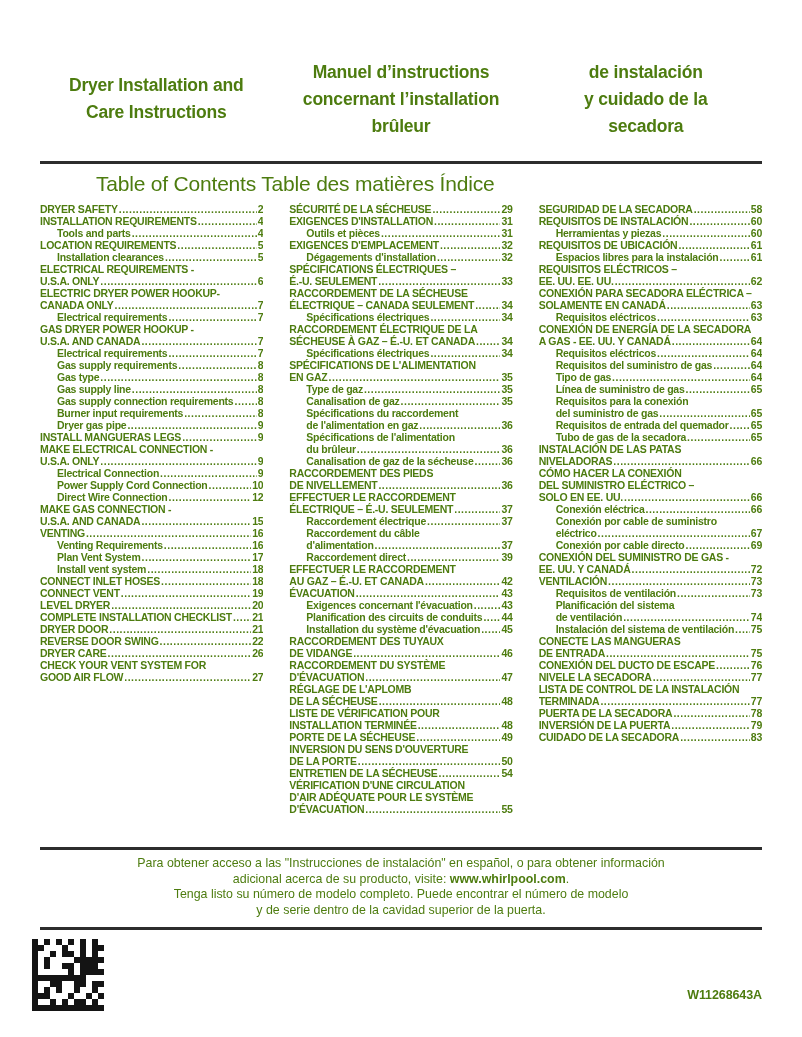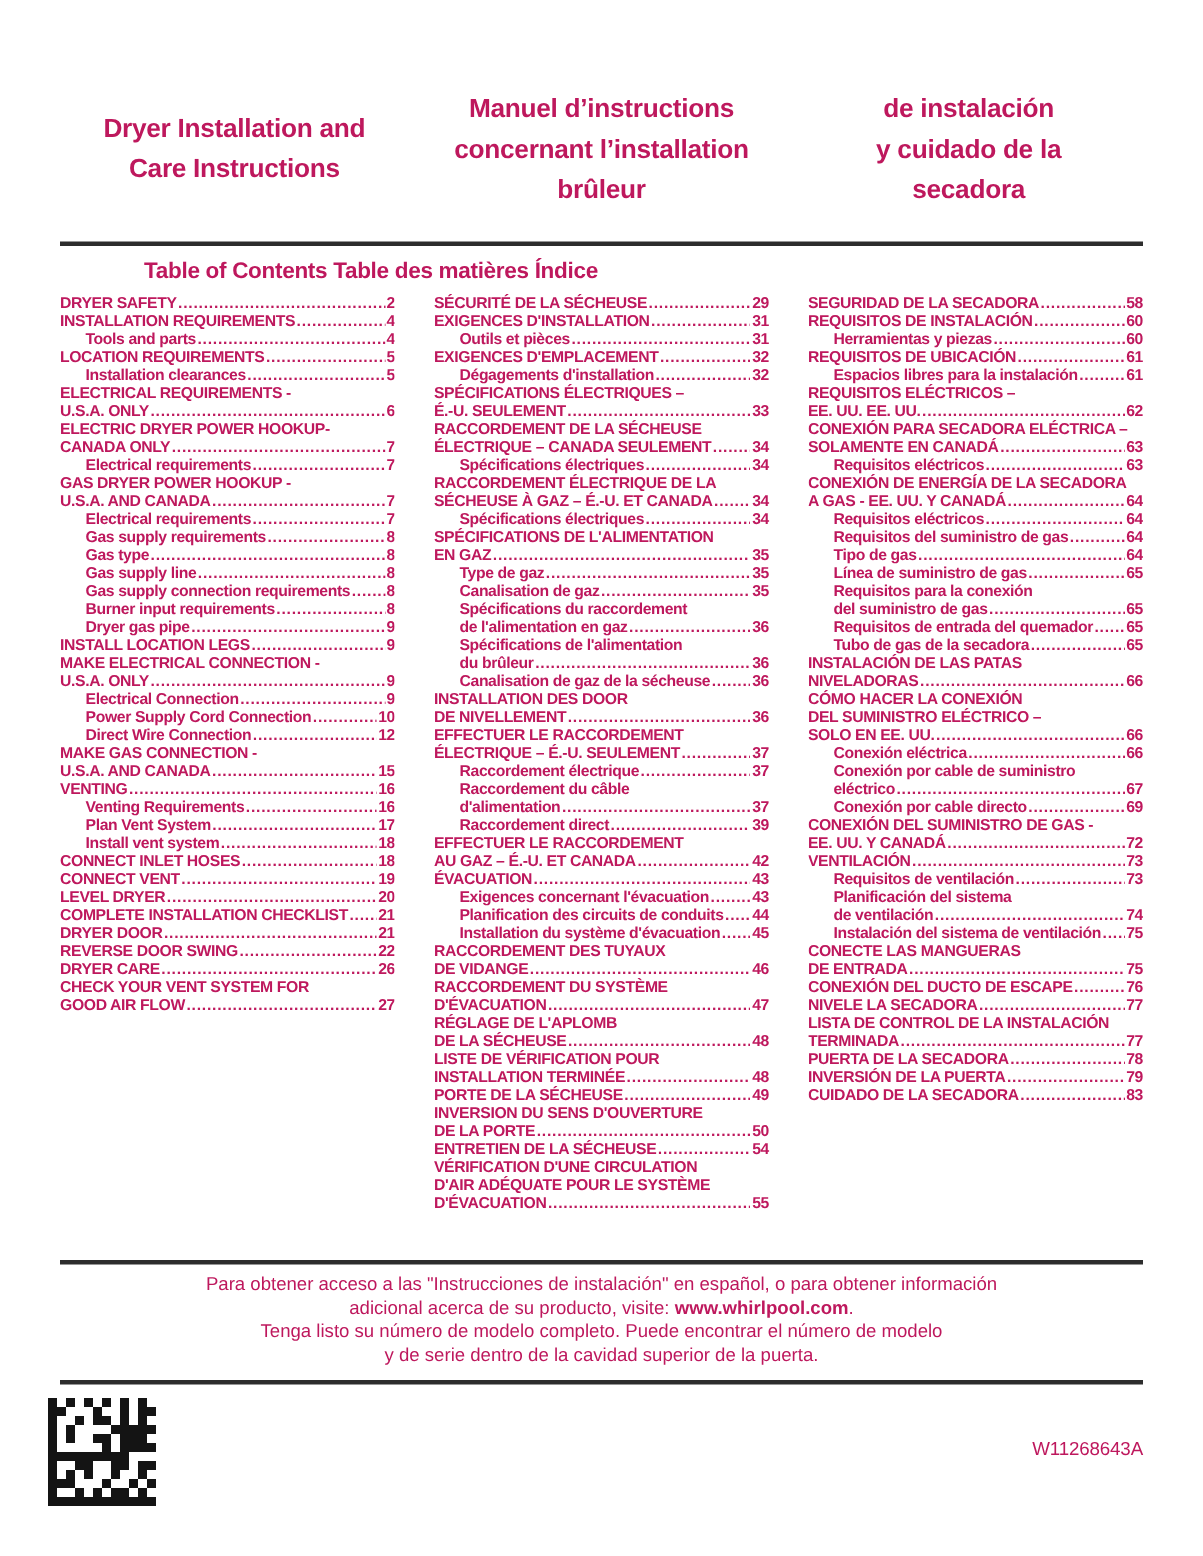--- a/index.html
+++ b/index.html
@@ -2,21 +2,21 @@
 <html><head>
 <meta charset="utf-8">
 <style>
   html,body { margin:0; padding:0; background:#fff; }
   .page {
     position:relative;
     width:802px; height:1037px;
     margin:0; box-sizing:border-box;
     padding:0 40px;
     background:#fff;
-    color:#be185d;
+    color:#4d7c0f;
     font-family:"Liberation Sans", sans-serif;
     overflow:hidden;
   }
   
   .titles {
     display:grid;
     grid-template-columns:1fr 1.02fr 1fr;
     column-gap:10px;
     align-items:center;
     height:118px;
@@ -30,22 +30,22 @@
     letter-spacing:-0.2px;
   }
   
   .rule { border:0; height:3px; background:#2d2d2d; margin:0; }
   .rule-1 { margin-top:3px; }
   .rule-2 { margin-top:32px; }
   .rule-3 { margin-top:0; }
   
   .toc-title {
     margin:8px 0 7px 56px;
-    font-size:15px;
-    font-weight:bold;
+    font-size:21px;
+    font-weight:normal;
     letter-spacing:-0.2px;
   }
   .toc-grid {
     display:grid;
     grid-template-columns:repeat(3,1fr);
     column-gap:17px;
     align-items:start;
     gap:26px;
   }
   .toc-col { min-width:0; }
@@ -91,23 +91,23 @@
   }
   .barcode {
     display:grid;
     grid-template-columns:repeat(12,6px);
     grid-auto-rows:6px;
     margin-left:-8px;
   }
   .bcell { background:#fff; }
   .bcell.on { background:#141414; }
   .part-number {
-    margin-top:27px;
+    margin-top:49px;
     font-size:12.5px;
-    font-weight:normal;
+    font-weight:bold;
     letter-spacing:-0.1px;
   }
 </style>
 </head>
 <body>
 
 <div class="page">
 
   <header class="titles">
     <div class="title-block">
@@ -218,21 +218,21 @@
     <span class="toc-label">Burner input requirements</span>
     <span class="toc-dots"></span>
     <span class="toc-page">8</span>
   </div>
         <div class="toc-row indent">
     <span class="toc-label">Dryer gas pipe</span>
     <span class="toc-dots"></span>
     <span class="toc-page">9</span>
   </div>
         <div class="toc-row">
-    <span class="toc-label">INSTALL LOCATION LEGS</span>
+    <span class="toc-label">INSTALL MANGUERAS LEGS</span>
     <span class="toc-dots"></span>
     <span class="toc-page">9</span>
   </div>
         <div class="toc-row nopage">
     <span class="toc-label">MAKE ELECTRICAL CONNECTION -</span>
 
   </div>
         <div class="toc-row">
     <span class="toc-label">U.S.A. ONLY</span>
     <span class="toc-dots"></span>
@@ -426,21 +426,21 @@
     <span class="toc-label">du brûleur</span>
     <span class="toc-dots"></span>
     <span class="toc-page">36</span>
   </div>
         <div class="toc-row indent">
     <span class="toc-label">Canalisation de gaz de la sécheuse</span>
     <span class="toc-dots"></span>
     <span class="toc-page">36</span>
   </div>
         <div class="toc-row nopage">
-    <span class="toc-label">INSTALLATION DES DOOR</span>
+    <span class="toc-label">RACCORDEMENT DES PIEDS</span>
 
   </div>
         <div class="toc-row">
     <span class="toc-label">DE NIVELLEMENT</span>
     <span class="toc-dots"></span>
     <span class="toc-page">36</span>
   </div>
         <div class="toc-row nopage">
     <span class="toc-label">EFFECTUER LE RACCORDEMENT</span>
 

